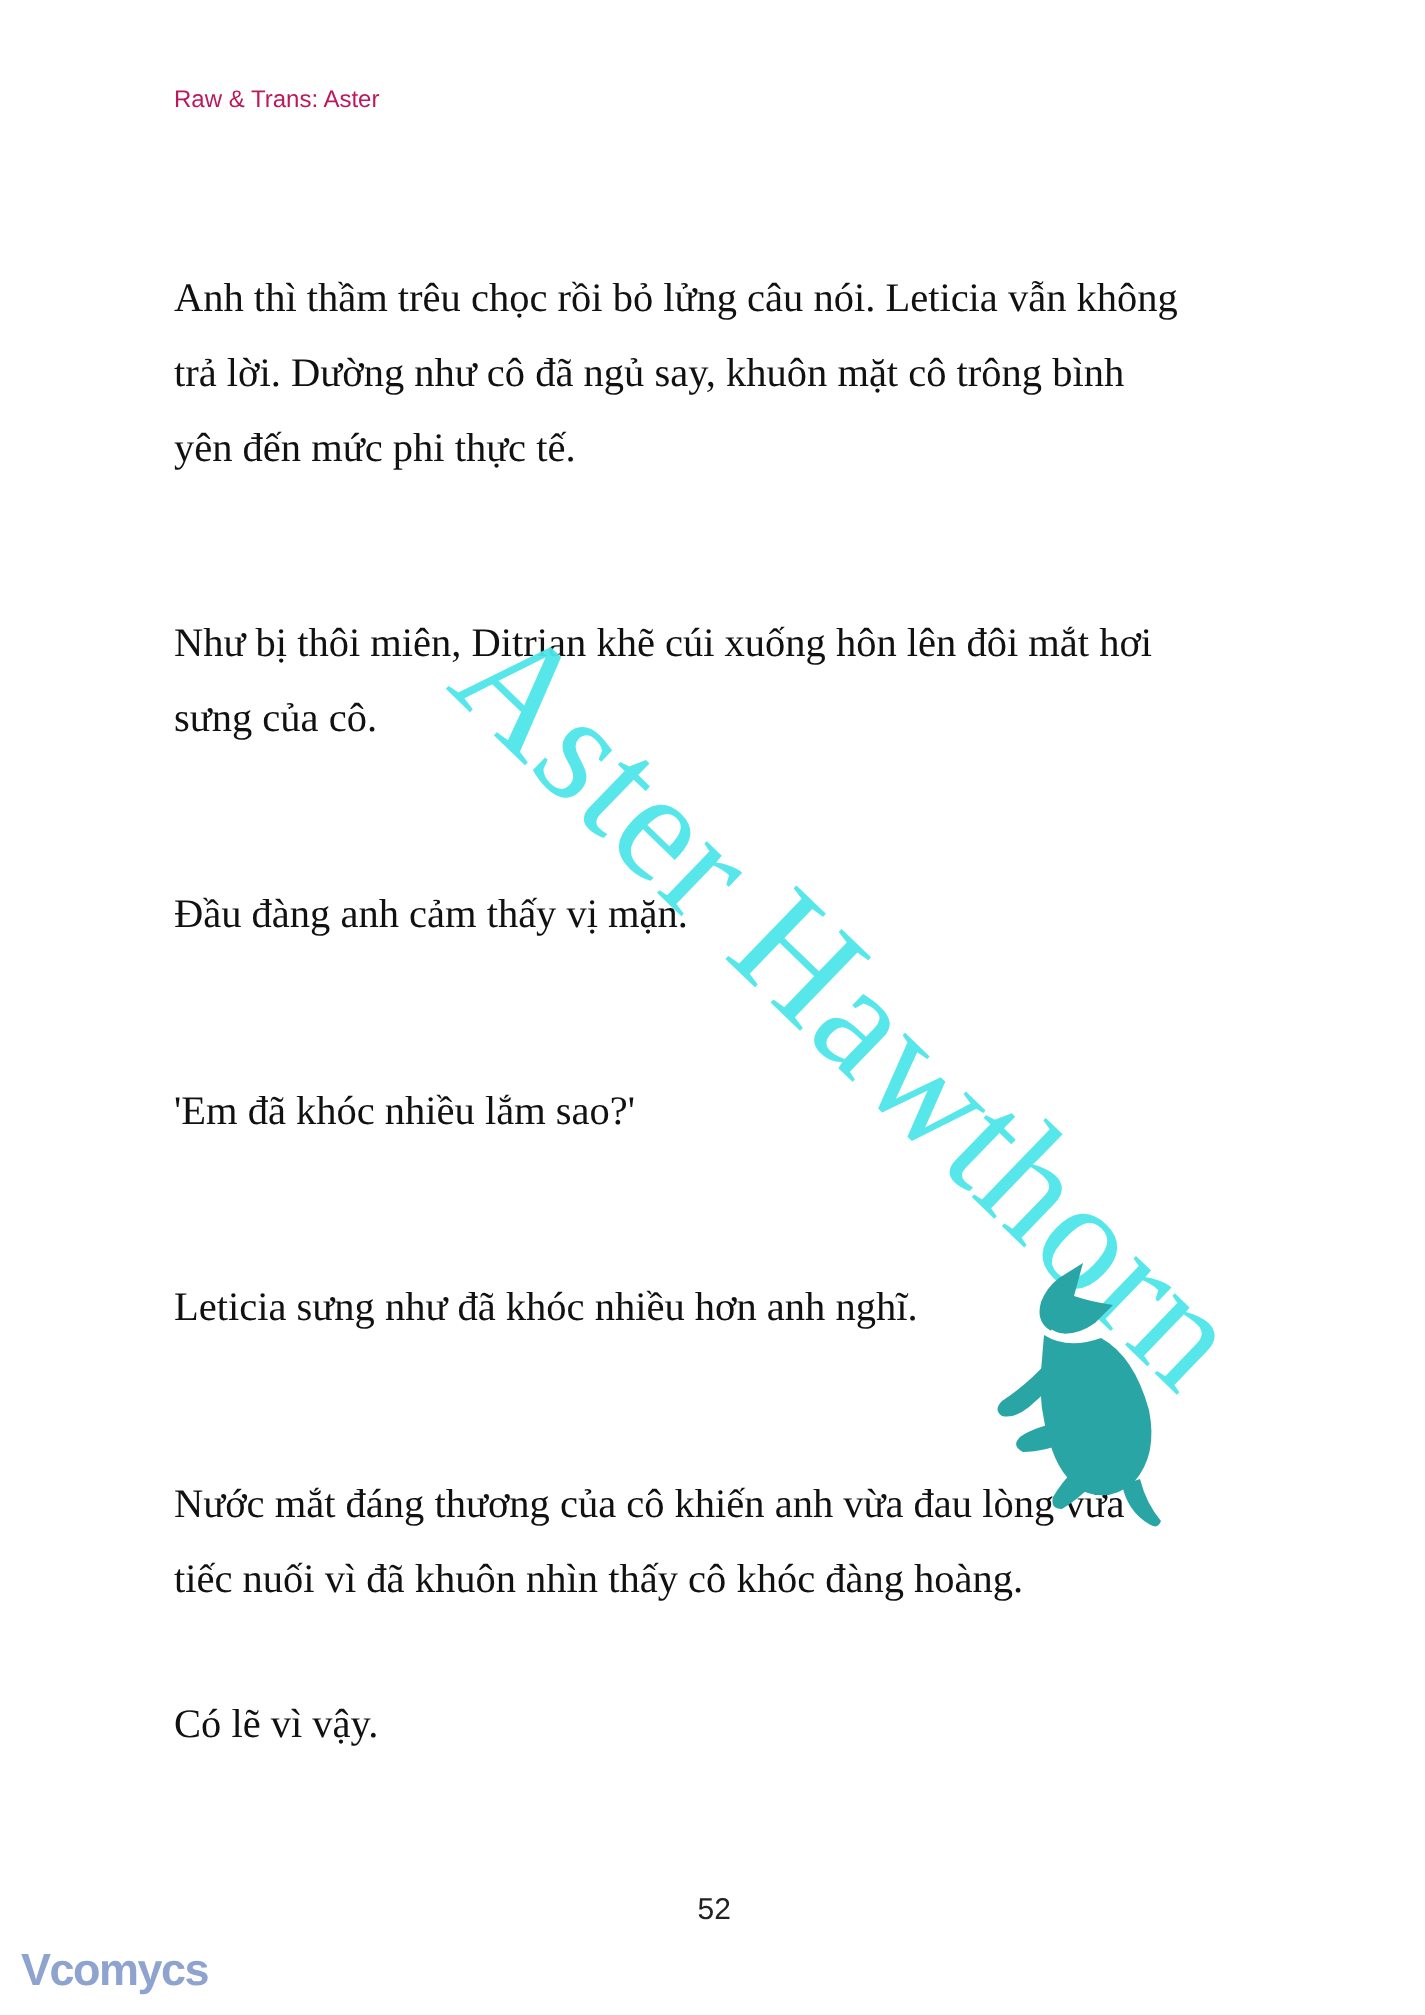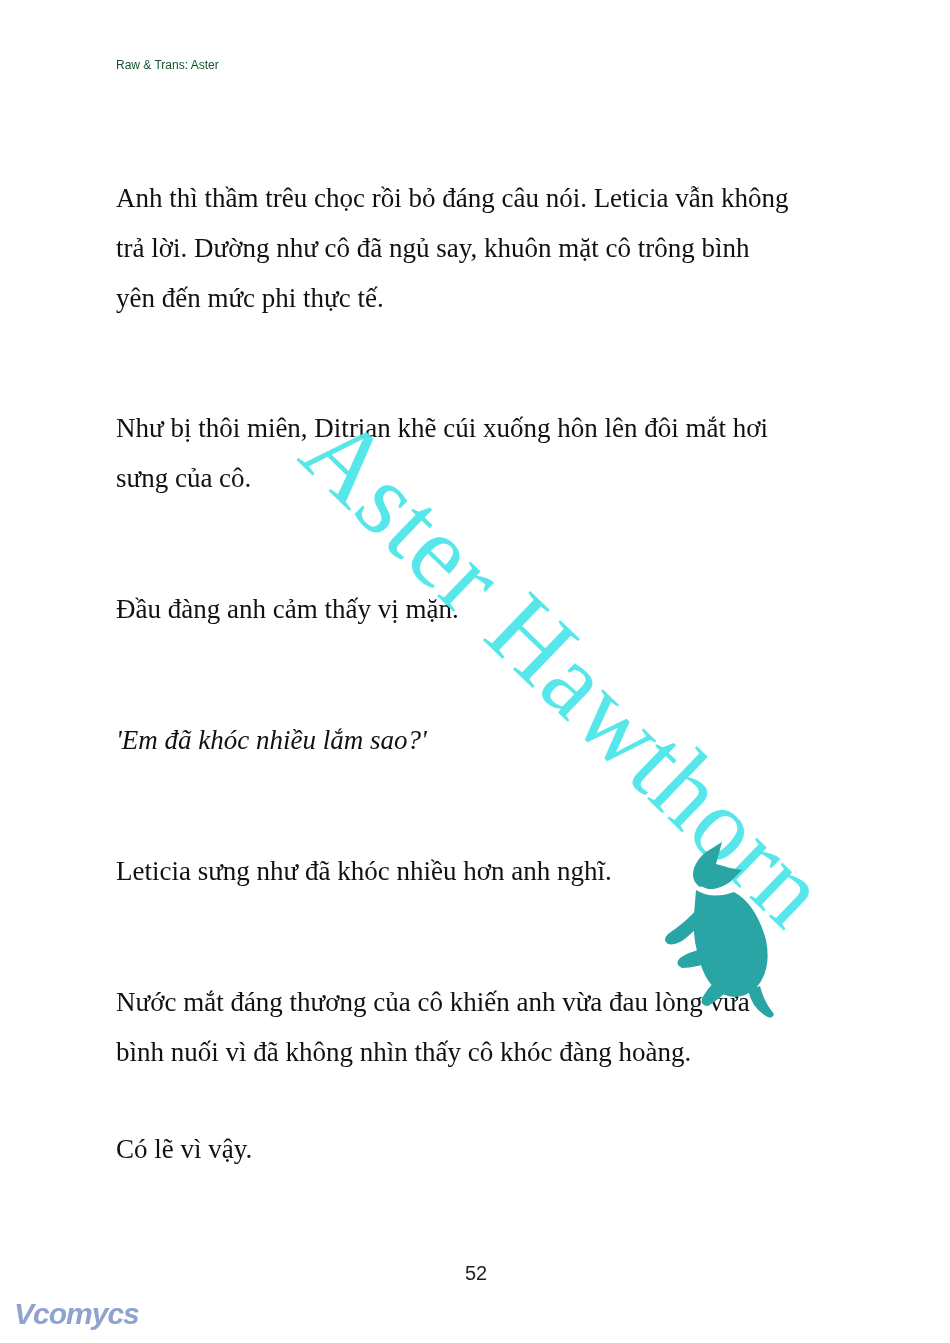--- a/index.html
+++ b/index.html
@@ -13,36 +13,36 @@
       position: relative;
       overflow: hidden;
       font-family: "Liberation Serif", serif;
       color: #111111;
     }
     .header {
       position: absolute;
       left: 116px;
       top: 58px;
       font-family: "Liberation Sans", sans-serif;
-      font-size: 12px;
-      color: #14532d;
+      font-size: 16px;
+      color: #be185d;
     }
     .para {
       position: absolute;
       left: 116px;
       width: 740px;
       font-size: 27px;
       line-height: 50px;
       margin: 0;
       white-space: pre-line;
     }
     .p1 { top: 173px; }
     .p2 { top: 403px; }
     .p3 { top: 584px; }
-    .p4 { top: 715px; font-style: italic; }
+    .p4 { top: 715px; }
     .p5 { top: 846px; }
     .p6 { top: 977px; }
     .p7 { top: 1124px; }
     .page-number {
       position: absolute;
       left: 465px;
       top: 1262px;
       font-family: "Liberation Sans", sans-serif;
       font-size: 20px;
       color: #222;
@@ -69,42 +69,41 @@
       left: 656px;
       top: 830px;
       width: 120px;
       height: 190px;
     }
     .logo {
       position: absolute;
       left: 14px;
       top: 1297px;
       font-family: "Liberation Sans", sans-serif;
-      font-style: italic;
       font-weight: bold;
       font-size: 30px;
       color: #8fa3cf;
       letter-spacing: -1px;
     }
   </style>
 </head>
 <body>
 
 <div class="header">Raw &amp; Trans: Aster</div>
 
-<p class="para p1">Anh thì thầm trêu chọc rồi bỏ đáng câu nói. Leticia vẫn không
+<p class="para p1">Anh thì thầm trêu chọc rồi bỏ lửng câu nói. Leticia vẫn không
 trả lời. Dường như cô đã ngủ say, khuôn mặt cô trông bình
 yên đến mức phi thực tế.</p>
 <p class="para p2">Như bị thôi miên, Ditrian khẽ cúi xuống hôn lên đôi mắt hơi
 sưng của cô.</p>
 <p class="para p3">Đầu đàng anh cảm thấy vị mặn.</p>
 <p class="para p4">'Em đã khóc nhiều lắm sao?'</p>
 <p class="para p5">Leticia sưng như đã khóc nhiều hơn anh nghĩ.</p>
 <p class="para p6">Nước mắt đáng thương của cô khiến anh vừa đau lòng vừa
-bình nuối vì đã không nhìn thấy cô khóc đàng hoàng.</p>
+tiếc nuối vì đã khuôn nhìn thấy cô khóc đàng hoàng.</p>
 <p class="para p7">Có lẽ vì vậy.</p>
 
 <div class="watermark">
   <span>Aster Hawthorn</span>
 </div>
 
 <svg class="cat" viewBox="0 0 120 190" xmlns="http://www.w3.org/2000/svg">
   <g fill="#2aa5a5">
 
     <path d="M50 22 L66 12 L60 34 Q72 38 86 40 L74 52 Q60 62 46 58 Q34 52 38 38 Q42 28 50 22 Z"></path>

